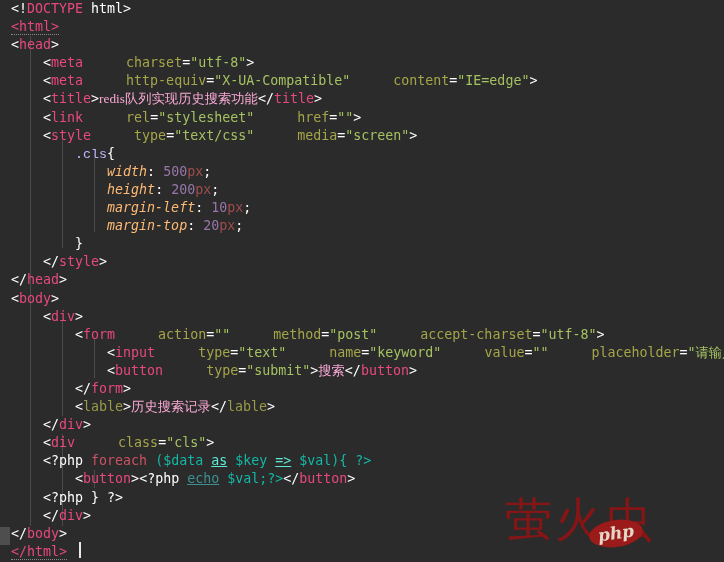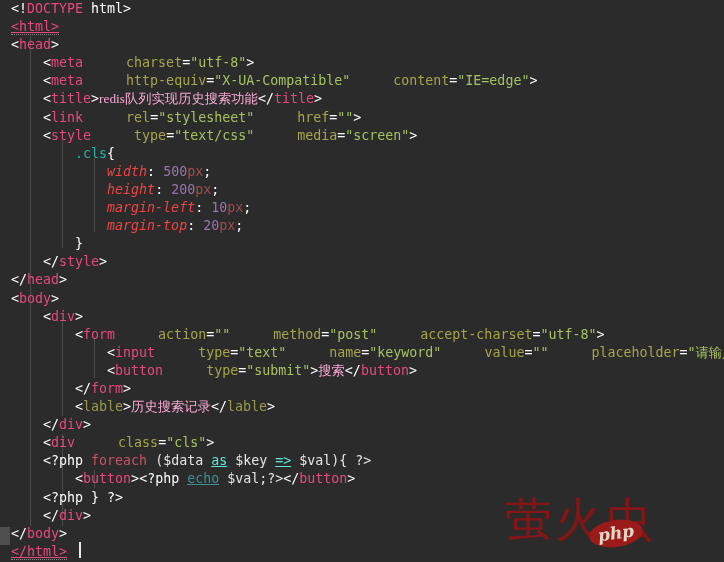--- a/index.html
+++ b/index.html
@@ -71,33 +71,32 @@
     white-space: pre;
   }
 
   
   .pl { color: #ffffff; }            
   .tag { color: #e8487e; }           
   .utag { color: #9a9a4a; }          
   .attr { color: #a5a549; margin-left: 35px; }          
   .str { color: #a5c261; }           
   .text { color: #f9a8d4; font-family: Liberation Serif, serif; }          
-  .sel { color: #14b8a6; }           
-  .prop { color: #ef4444; font-style: italic; }  
+  .sel { color: #c4b5fd; font-family: Liberation Mono, monospace; }           
+  .prop { color: #fdba74; font-style: italic; }  
   .num { color: #9876aa; }           
   .unit { color: #a14d4d; }          
   .kw { color: #cc5163; }            
   .op { color: #5eead4; text-decoration: underline; }            
   .echo { color: #3e8f91; text-decoration: underline; }          
-  .var { color: #e5e5e5; }           
+  .var { color: #14b8a6; }           
 
   .underline-pair {
     border-bottom: 1px dotted #8a8a8a;
     padding-bottom: 0px;
-    text-decoration: underline;
   }
 
   #caret {
     position: absolute;
     width: 2px;
     height: 16px;
     background: #e8e8e8;
     z-index: 5;
   }
 

